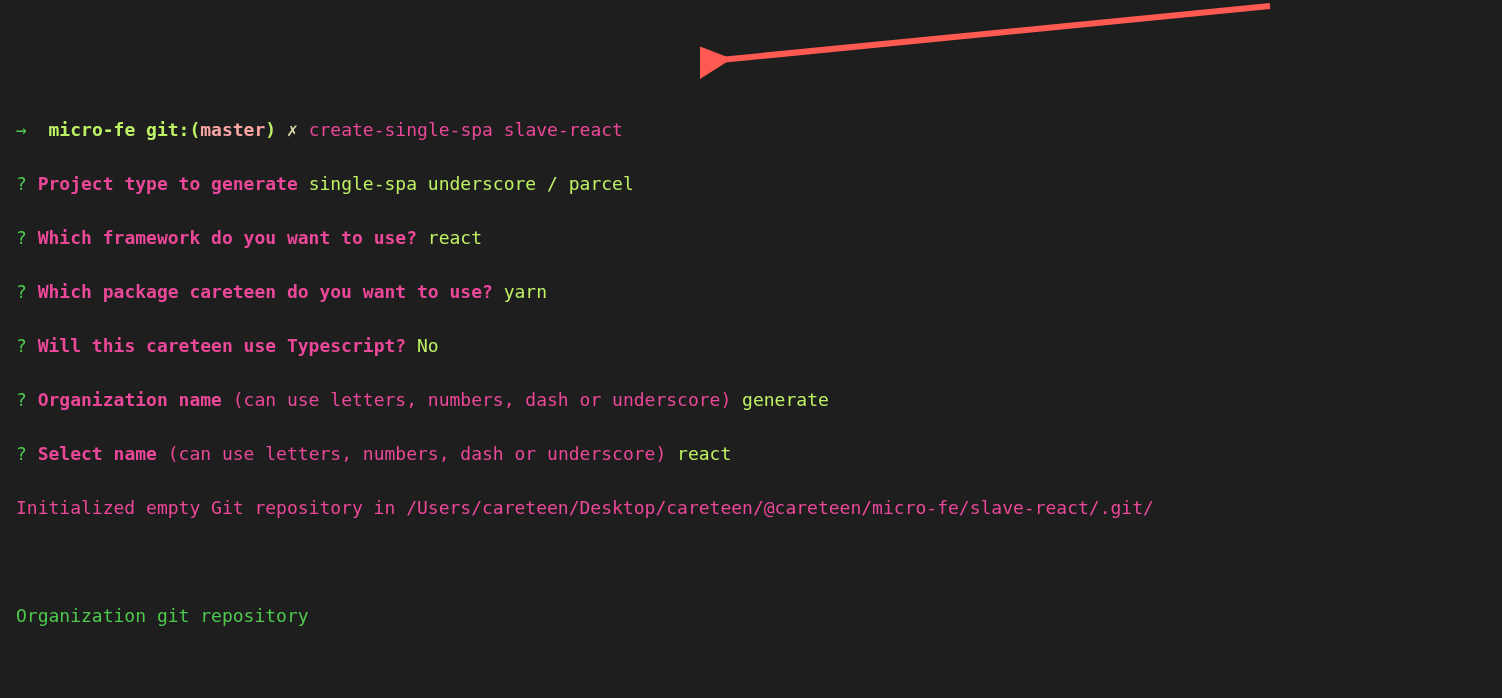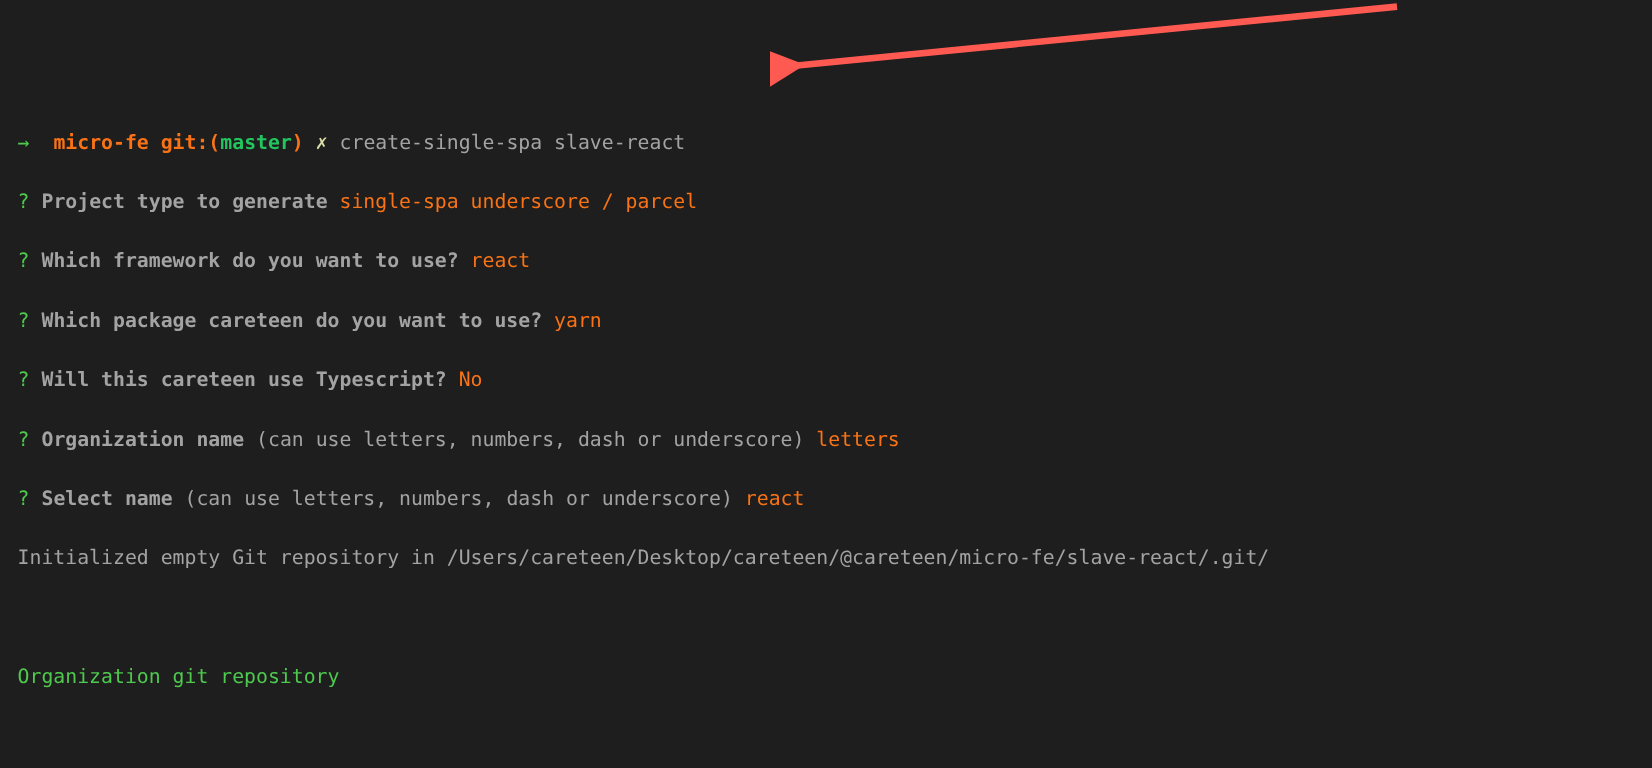--- a/index.html
+++ b/index.html
@@ -11,24 +11,24 @@
       background-color: #1e1e1e;
       color: #d4d4d4;
       font-family: 'Menlo', 'Monaco', 'Consolas', monospace;
       font-size: 18px;
       line-height: 1.5;
       padding: 8px 16px;
       white-space: pre;
       position: relative;
     }
     .green { color: #4ec94e; }
-    .cyan { color: #f97316; }
-    .red { color: #22c55e; }
+    .cyan { color: #bef264; }
+    .red { color: #fca5a5; }
     .yellow { color: #dcdcaa; }
-    .white { color: #a3a3a3; }
+    .white { color: #ec4899; }
     .bold { font-weight: bold; }
     .line { display: block; }
     .arrow-annotation {
       position: absolute;
       top: 0px;
       left: 700px;
       width: 580px;
       height: 80px;
       pointer-events: none;
     }
@@ -36,21 +36,21 @@
 </head>
 <body>
 
 
 
 <div class="line"><span class="green">→</span>  <span class="cyan bold">micro-fe</span> <span class="cyan bold">git:(</span><span class="red bold">master</span><span class="cyan bold">)</span> <span class="yellow">✗</span> <span class="white">create-single-spa slave-react</span></div>
 <div class="line"><span class="green">?</span> <span class="white bold">Project type to generate</span> <span class="cyan">single-spa underscore / parcel</span></div>
 <div class="line"><span class="green">?</span> <span class="white bold">Which framework do you want to use?</span> <span class="cyan">react</span></div>
 <div class="line"><span class="green">?</span> <span class="white bold">Which package careteen do you want to use?</span> <span class="cyan">yarn</span></div>
 <div class="line"><span class="green">?</span> <span class="white bold">Will this careteen use Typescript?</span> <span class="cyan">No</span></div>
-<div class="line"><span class="green">?</span> <span class="white bold">Organization name</span> <span class="white">(can use letters, numbers, dash or underscore)</span> <span class="cyan">letters</span></div>
+<div class="line"><span class="green">?</span> <span class="white bold">Organization name</span> <span class="white">(can use letters, numbers, dash or underscore)</span> <span class="cyan">generate</span></div>
 <div class="line"><span class="green">?</span> <span class="white bold">Select name</span> <span class="white">(can use letters, numbers, dash or underscore)</span> <span class="cyan">react</span></div>
 <div class="line white">Initialized empty Git repository in /Users/careteen/Desktop/careteen/@careteen/micro-fe/slave-react/.git/</div>
 <div class="line"> </div>
 <div class="line green">Organization git repository</div>
 <div class="line"> </div>
 
 
 
 
 

